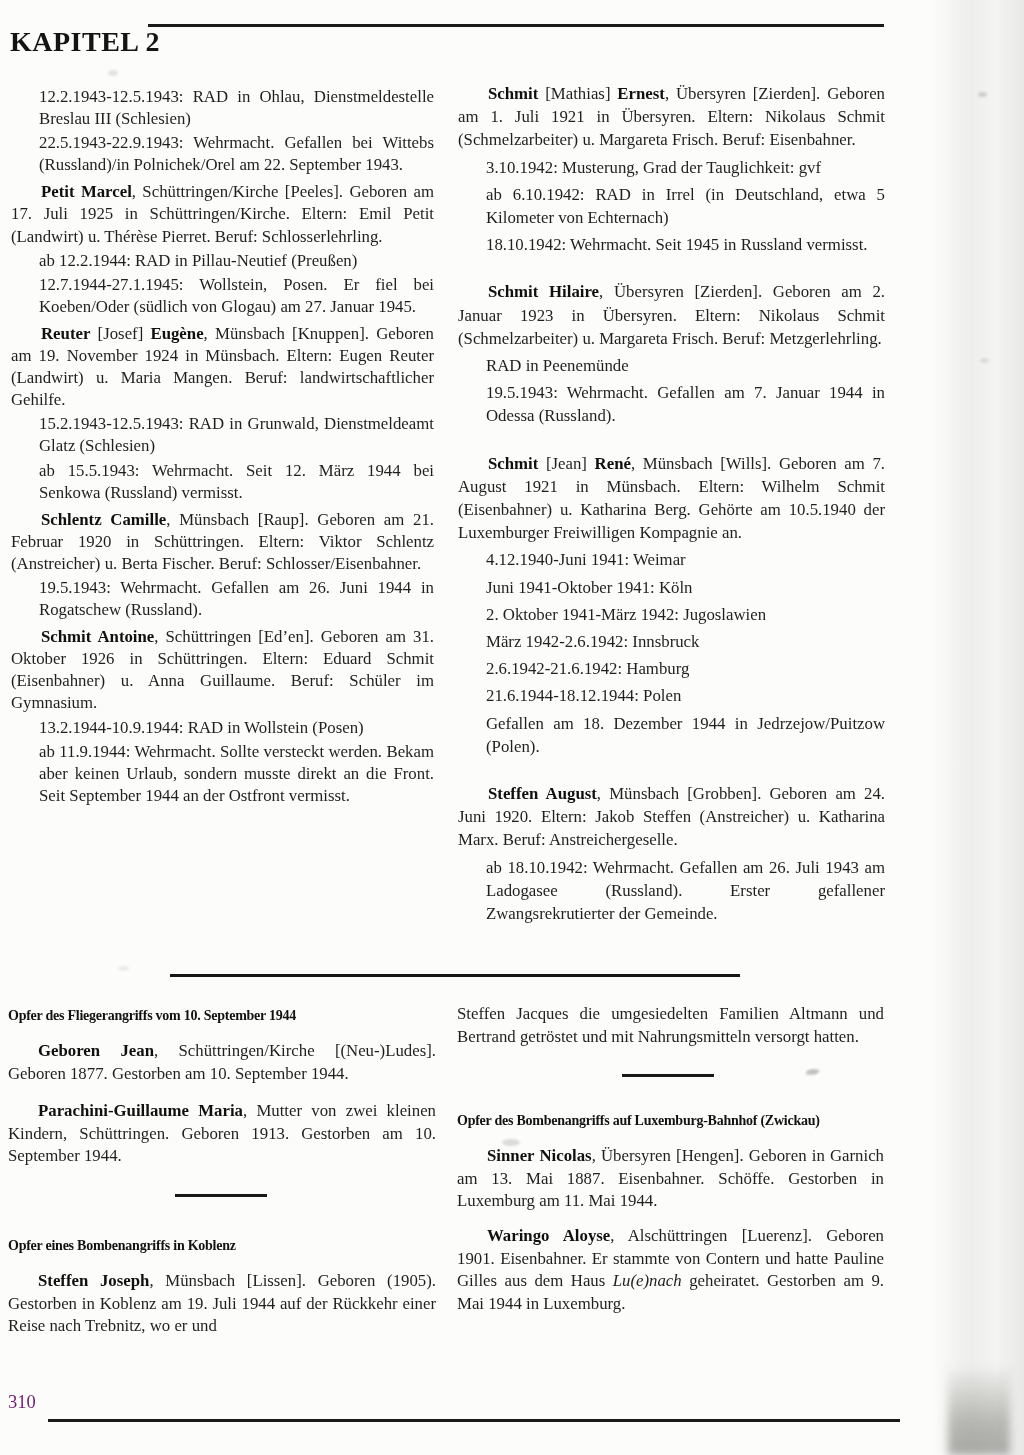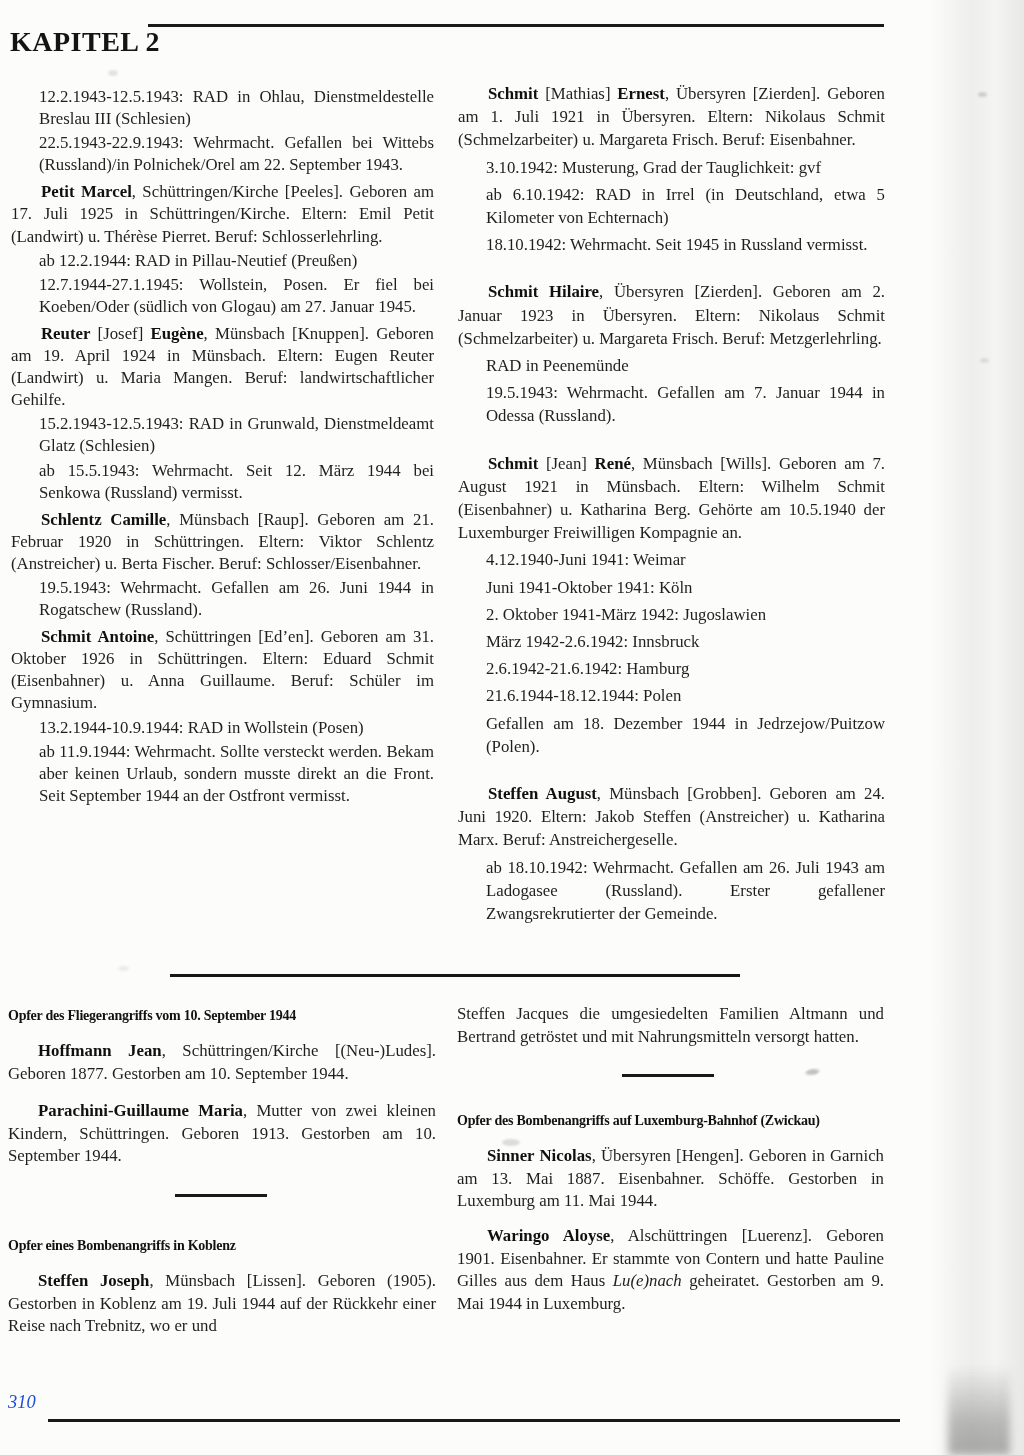--- a/index.html
+++ b/index.html
@@ -40,21 +40,21 @@
     line-height:25px; text-align:left; text-indent:0 !important; color:#121212;
   }
   .mt9{margin-top:9px !important;} .mt11{margin-top:11px !important;}
   .mt12{margin-top:12px !important;} .mt15{margin-top:15px !important;} .mt31{margin-top:31px !important;}
   .mt36{margin-top:36px !important;}
 
   .hdiv { height:3px; background:#191919; width:92px; }
   .hdiv-l { margin:26px 0 0 167px; }
   .hdiv-r { margin:26px 0 0 165px; }
 
-  .footer-number { position:absolute; left:8px; top:1392px; font-size:18.5px; color:#1d4ed8;font-style:italic; }
+  .footer-number { position:absolute; left:8px; top:1392px; font-size:18.5px; color:#701a75; }
   .footer-rule { position:absolute; left:48px; top:1419px; width:852px; height:3px; background:#1a1a1a; }
 
   .edge-shade {
     position:absolute; top:0; right:0; width:95px; height:1455px; pointer-events:none;
     background:linear-gradient(to right,
       rgba(95,95,90,0) 0%,
       rgba(95,95,90,0.09) 45%,
       rgba(95,95,90,0.05) 70%,
       rgba(110,110,105,0.14) 100%);
   }
@@ -80,21 +80,21 @@
 <div class="header-rule"></div>
 
 <div class="col col-tl tight">
   <p class="sub">12.2.1943-12.5.1943: RAD in Ohlau, Dienstmeldestelle Breslau III (Schlesien)</p>
   <p class="sub">22.5.1943-22.9.1943: Wehrmacht. Gefallen bei Wittebs (Russland)/in Polnichek/Orel am 22. September 1943.</p>
 
   <p class="entry"><b class="nm">Petit Marcel</b><span>, Schüttringen/Kirche [Peeles]. Geboren am 17. Juli 1925 in Schüttringen/Kirche. Eltern: Emil Petit (Landwirt) u. Thérèse Pierret. Beruf: Schlosserlehrling.</span></p>
   <p class="sub">ab 12.2.1944: RAD in Pillau-Neutief (Preußen)</p>
   <p class="sub">12.7.1944-27.1.1945: Wollstein, Posen. Er fiel bei Koeben/Oder (südlich von Glogau) am 27. Januar 1945.</p>
 
-  <p class="entry"><b class="nm">Reuter</b><span> [Josef] </span><b class="nm">Eugène</b><span>, Münsbach [Knuppen]. Geboren am 19. April 1924 in Münsbach. Eltern: Eugen Reuter (Landwirt) u. Maria Mangen. Beruf: landwirtschaftlicher Gehilfe.</span></p>
+  <p class="entry"><b class="nm">Reuter</b><span> [Josef] </span><b class="nm">Eugène</b><span>, Münsbach [Knuppen]. Geboren am 19. November 1924 in Münsbach. Eltern: Eugen Reuter (Landwirt) u. Maria Mangen. Beruf: landwirtschaftlicher Gehilfe.</span></p>
   <p class="sub">15.2.1943-12.5.1943: RAD in Grunwald, Dienstmeldeamt Glatz (Schlesien)</p>
   <p class="sub">ab 15.5.1943: Wehrmacht. Seit 12. März 1944 bei Senkowa (Russland) vermisst.</p>
 
   <p class="entry"><b class="nm">Schlentz Camille</b><span>, Münsbach [Raup]. Geboren am 21. Februar 1920 in Schüttringen. Eltern: Viktor Schlentz (Anstreicher) u. Berta Fischer. Beruf: Schlosser/Eisenbahner.</span></p>
   <p class="sub">19.5.1943: Wehrmacht. Gefallen am 26. Juni 1944 in Rogatschew (Russland).</p>
 
   <p class="entry"><b class="nm">Schmit Antoine</b><span>, Schüttringen [Ed’en]. Geboren am 31. Oktober 1926 in Schüttringen. Eltern: Eduard Schmit (Eisenbahner) u. Anna Guillaume. Beruf: Schüler im Gymnasium.</span></p>
   <p class="sub">13.2.1944-10.9.1944: RAD in Wollstein (Posen)</p>
   <p class="sub">ab 11.9.1944: Wehrmacht. Sollte versteckt werden. Bekam aber keinen Urlaub, sondern musste direkt an die Front. Seit September 1944 an der Ostfront vermisst.</p>
 </div>
@@ -120,21 +120,21 @@
 
   <p class="entry"><b class="nm">Steffen August</b><span>, Münsbach [Grobben]. Geboren am 24. Juni 1920. Eltern: Jakob Steffen (Anstreicher) u. Katharina Marx. Beruf: Anstreichergeselle.</span></p>
   <p class="sub">ab 18.10.1942: Wehrmacht. Gefallen am 26. Juli 1943 am Ladogasee (Russland). Erster gefallener Zwangsrekrutierter der Gemeinde.</p>
 </div>
 
 <div class="mid-rule"></div>
 
 <div class="col col-bl bottom">
   <p class="shead mt9">Opfer des Fliegerangriffs vom 10. September 1944</p>
 
-  <p class="entry mt12"><b class="nm">Hoffmann Jean</b><span>, Schüttringen/Kirche [(Neu-)Ludes]. Geboren 1877. Gestorben am 10. September 1944.</span></p>
+  <p class="entry mt12"><b class="nm">Geboren Jean</b><span>, Schüttringen/Kirche [(Neu-)Ludes]. Geboren 1877. Gestorben am 10. September 1944.</span></p>
 
   <p class="entry mt15"><b class="nm">Parachini-Guillaume Maria</b><span>, Mutter von zwei kleinen Kindern, Schüttringen. Geboren 1913. Gestorben am 10. September 1944.</span></p>
 
   <div class="hdiv hdiv-l"></div>
 
   <p class="shead mt36">Opfer eines Bombenangriffs in Koblenz</p>
 
   <p class="entry mt12"><b class="nm">Steffen Joseph</b><span>, Münsbach [Lissen]. Geboren (1905). Gestorben in Koblenz am 19. Juli 1944 auf der Rückkehr einer Reise nach Trebnitz, wo er und</span></p>
 </div>
 

